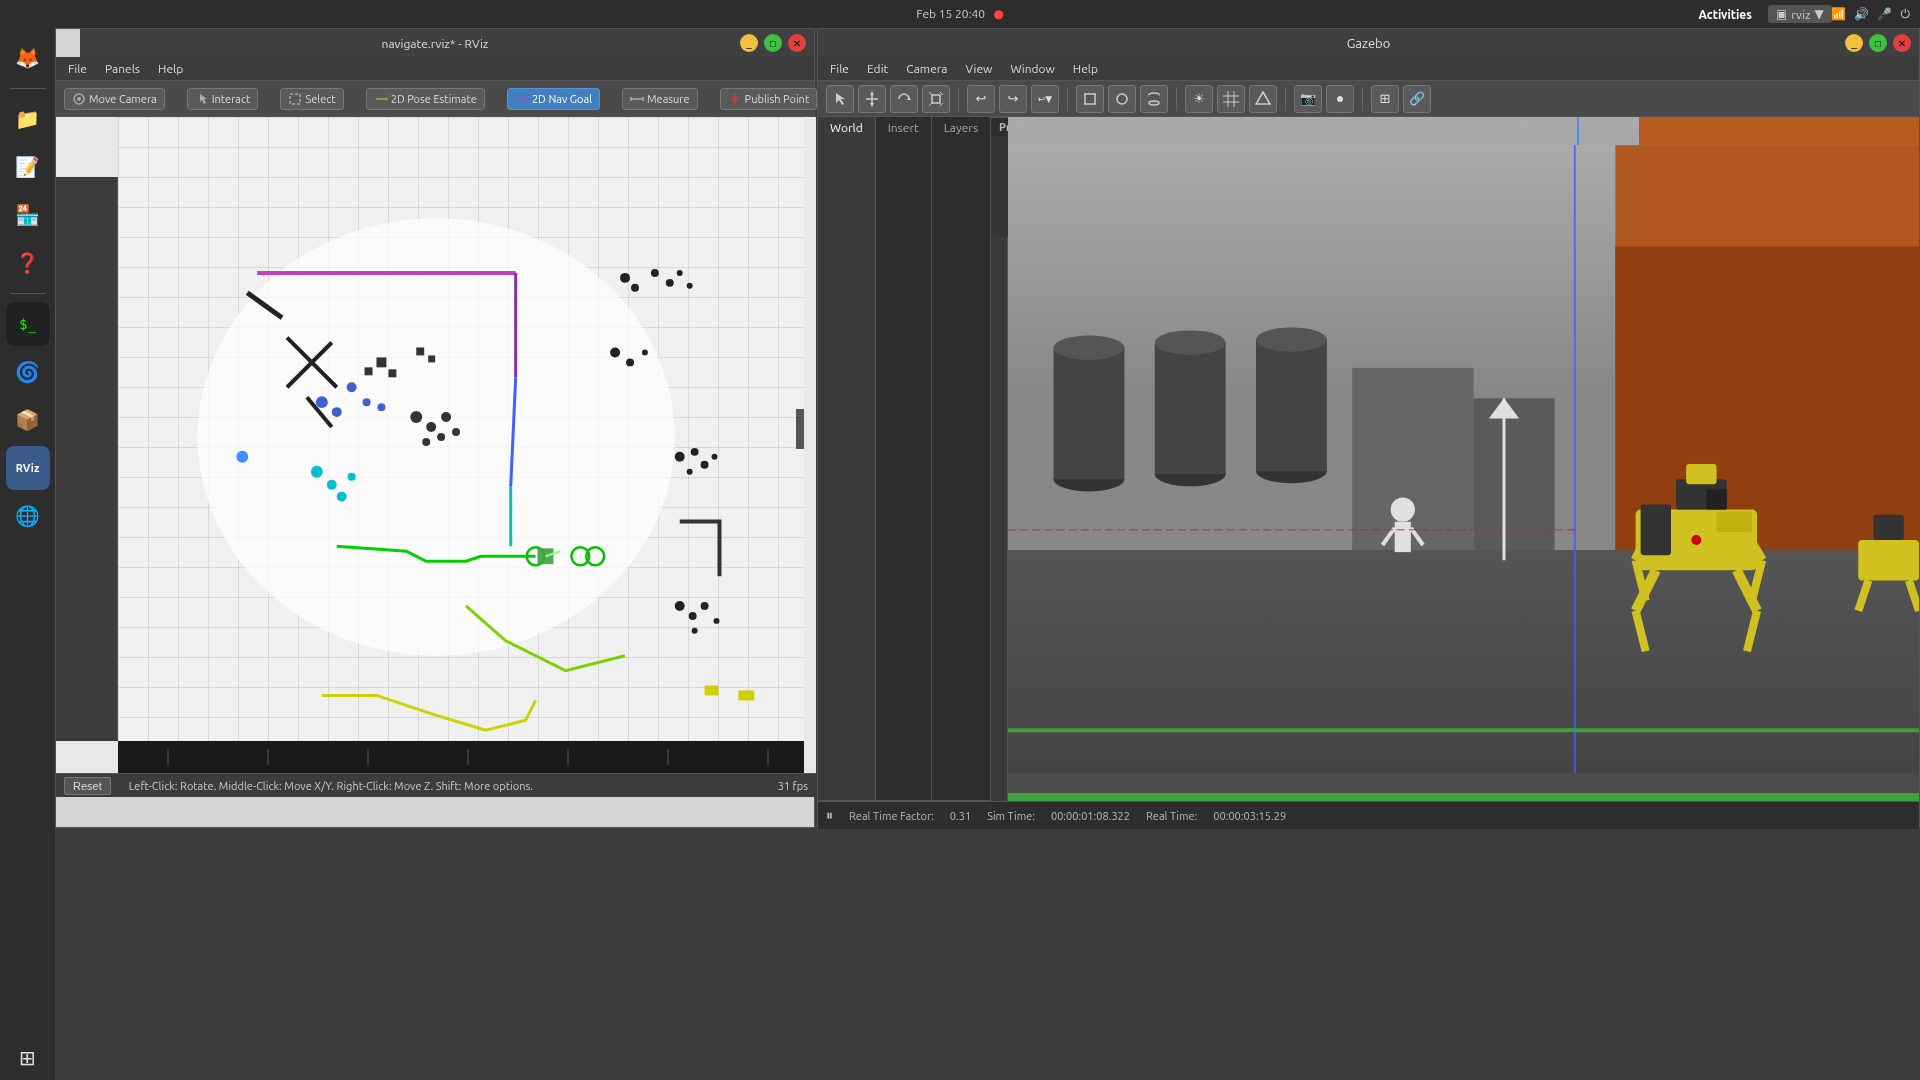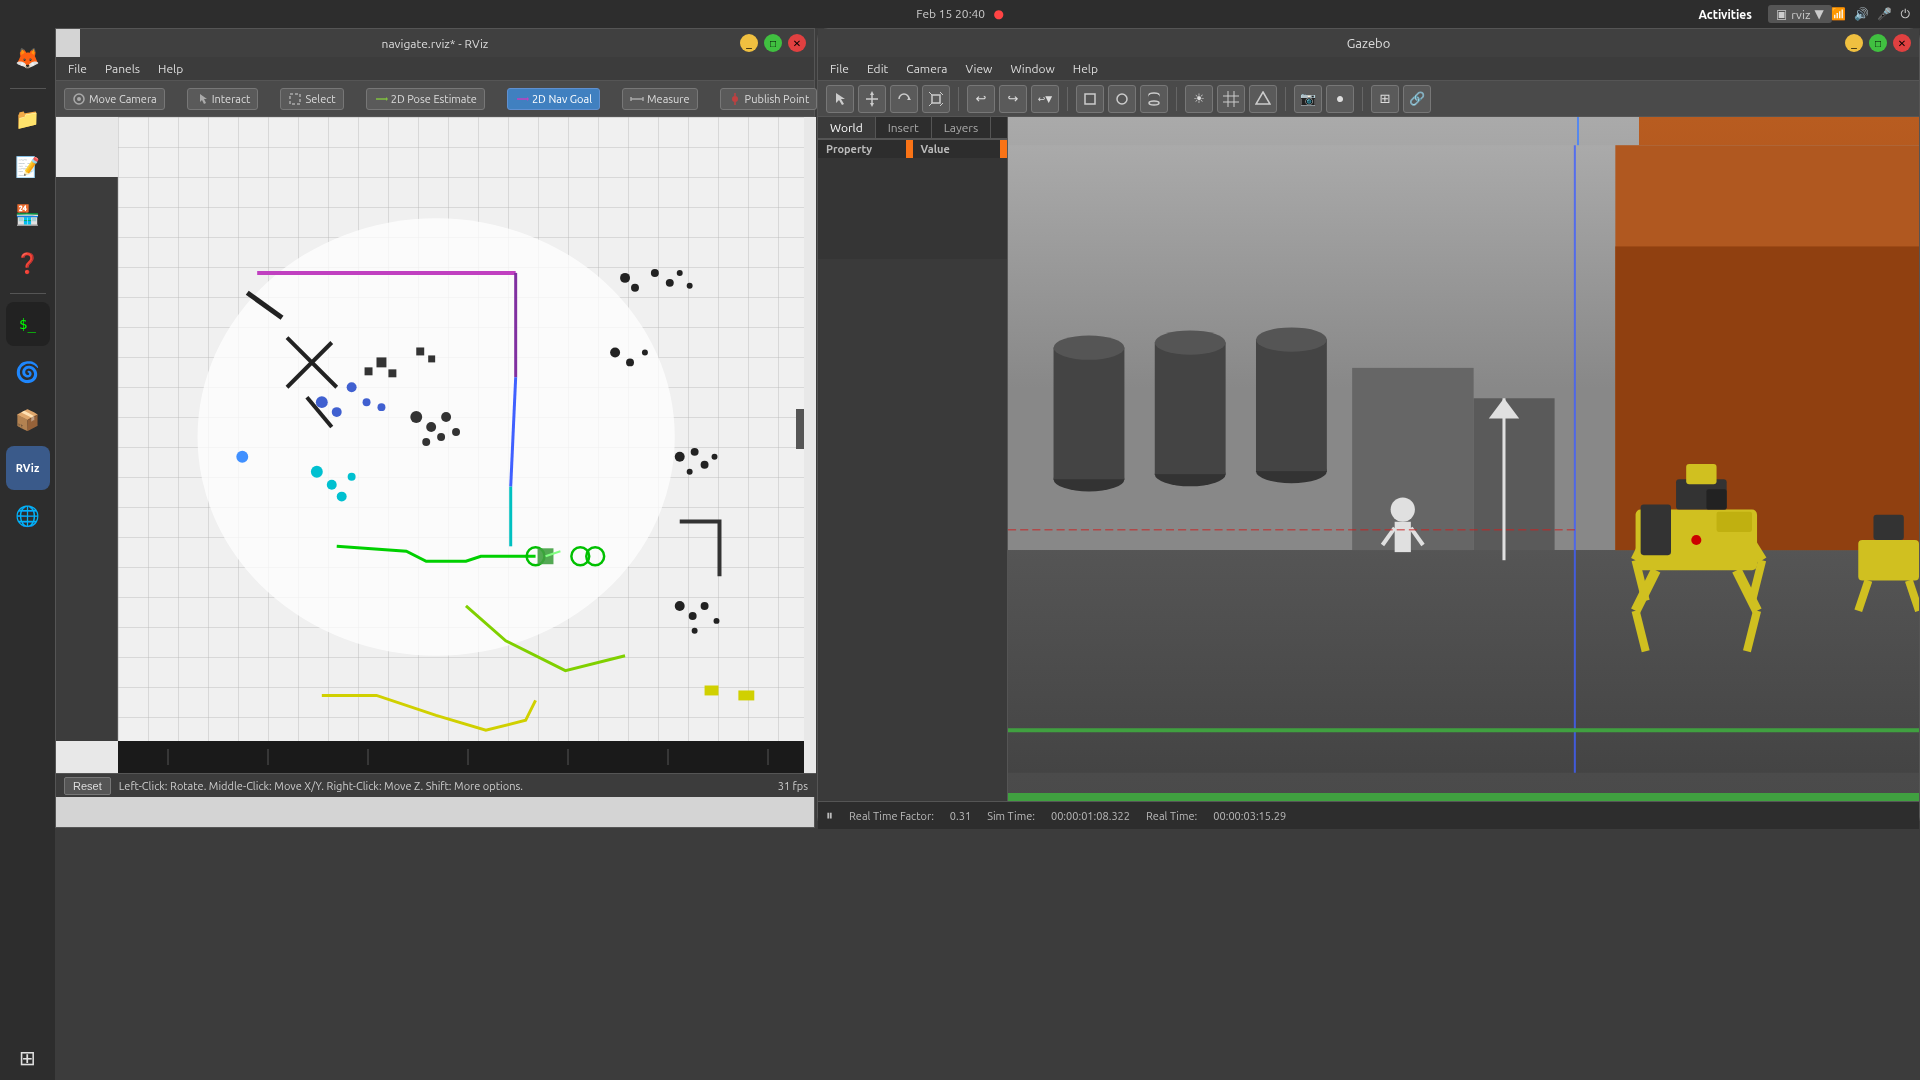--- a/index.html
+++ b/index.html
@@ -112,21 +112,21 @@
       border-radius: 3px; display: flex; align-items: center; justify-content: center;
       cursor: pointer; color: #ddd; font-size: 13px;
     }
 
     
     #gazebo-content {
       display: flex; height: calc(800px - 28px - 24px - 36px - 28px);
     }
     #gazebo-left-panel {
       width: 190px; background: #3a3a3a; border-right: 1px solid #555;
-      display: flex; flex-direction: column;
+      display: flex; 
     }
     #gazebo-world-tabs {
       display: flex; background: #2d2d2d; border-bottom: 1px solid #555;
     }
     .gz-tab {
       padding: 4px 12px; font-size: 12px; color: #aaa; cursor: pointer;
       border-right: 1px solid #555;
     }
     .gz-tab.active { color: #fff; background: #3a3a3a; }
 
@@ -426,30 +426,30 @@
         <line x1="150" y1="8" x2="150" y2="24" stroke="#555" stroke-width="1"></line>
         <line x1="250" y1="8" x2="250" y2="24" stroke="#555" stroke-width="1"></line>
         <line x1="350" y1="8" x2="350" y2="24" stroke="#555" stroke-width="1"></line>
         <line x1="450" y1="8" x2="450" y2="24" stroke="#555" stroke-width="1"></line>
         <line x1="550" y1="8" x2="550" y2="24" stroke="#555" stroke-width="1"></line>
         <line x1="650" y1="8" x2="650" y2="24" stroke="#555" stroke-width="1"></line>
       </svg>
     </div>
 
     <div id="rviz-statusbar">
-      <div style="display:flex; align-items:center; gap:8px;">
+      <div style="display:flex; align-items:center; gap:18px;">
         <button style="padding:2px 8px; background:#555; border:1px solid #777; color:#ddd; cursor:pointer; border-radius:2px; font-size:11px;">Reset</button>
         <span>Left-Click: Rotate. Middle-Click: Move X/Y. Right-Click: Move Z. Shift: More options.</span>
       </div>
       <span>31 fps</span>
     </div>
   </div>
 </div>
 
-<div id="gazebo-window" style="left:817px; top:28px; width:1103px;border-radius:11px;">
+<div id="gazebo-window" style="left:817px; top:28px; width:1103px;">
 
   <div id="gazebo-titlebar">
     <div style="position:absolute; left:50%; transform:translateX(-50%); font-size:13px; color:#ddd;">Gazebo</div>
     <div style="margin-left:auto; display:flex; gap:6px;">
       <button class="win-btn win-btn-min">_</button>
       <button class="win-btn win-btn-max">□</button>
       <button class="win-btn win-btn-close">✕</button>
     </div>
   </div>
 

